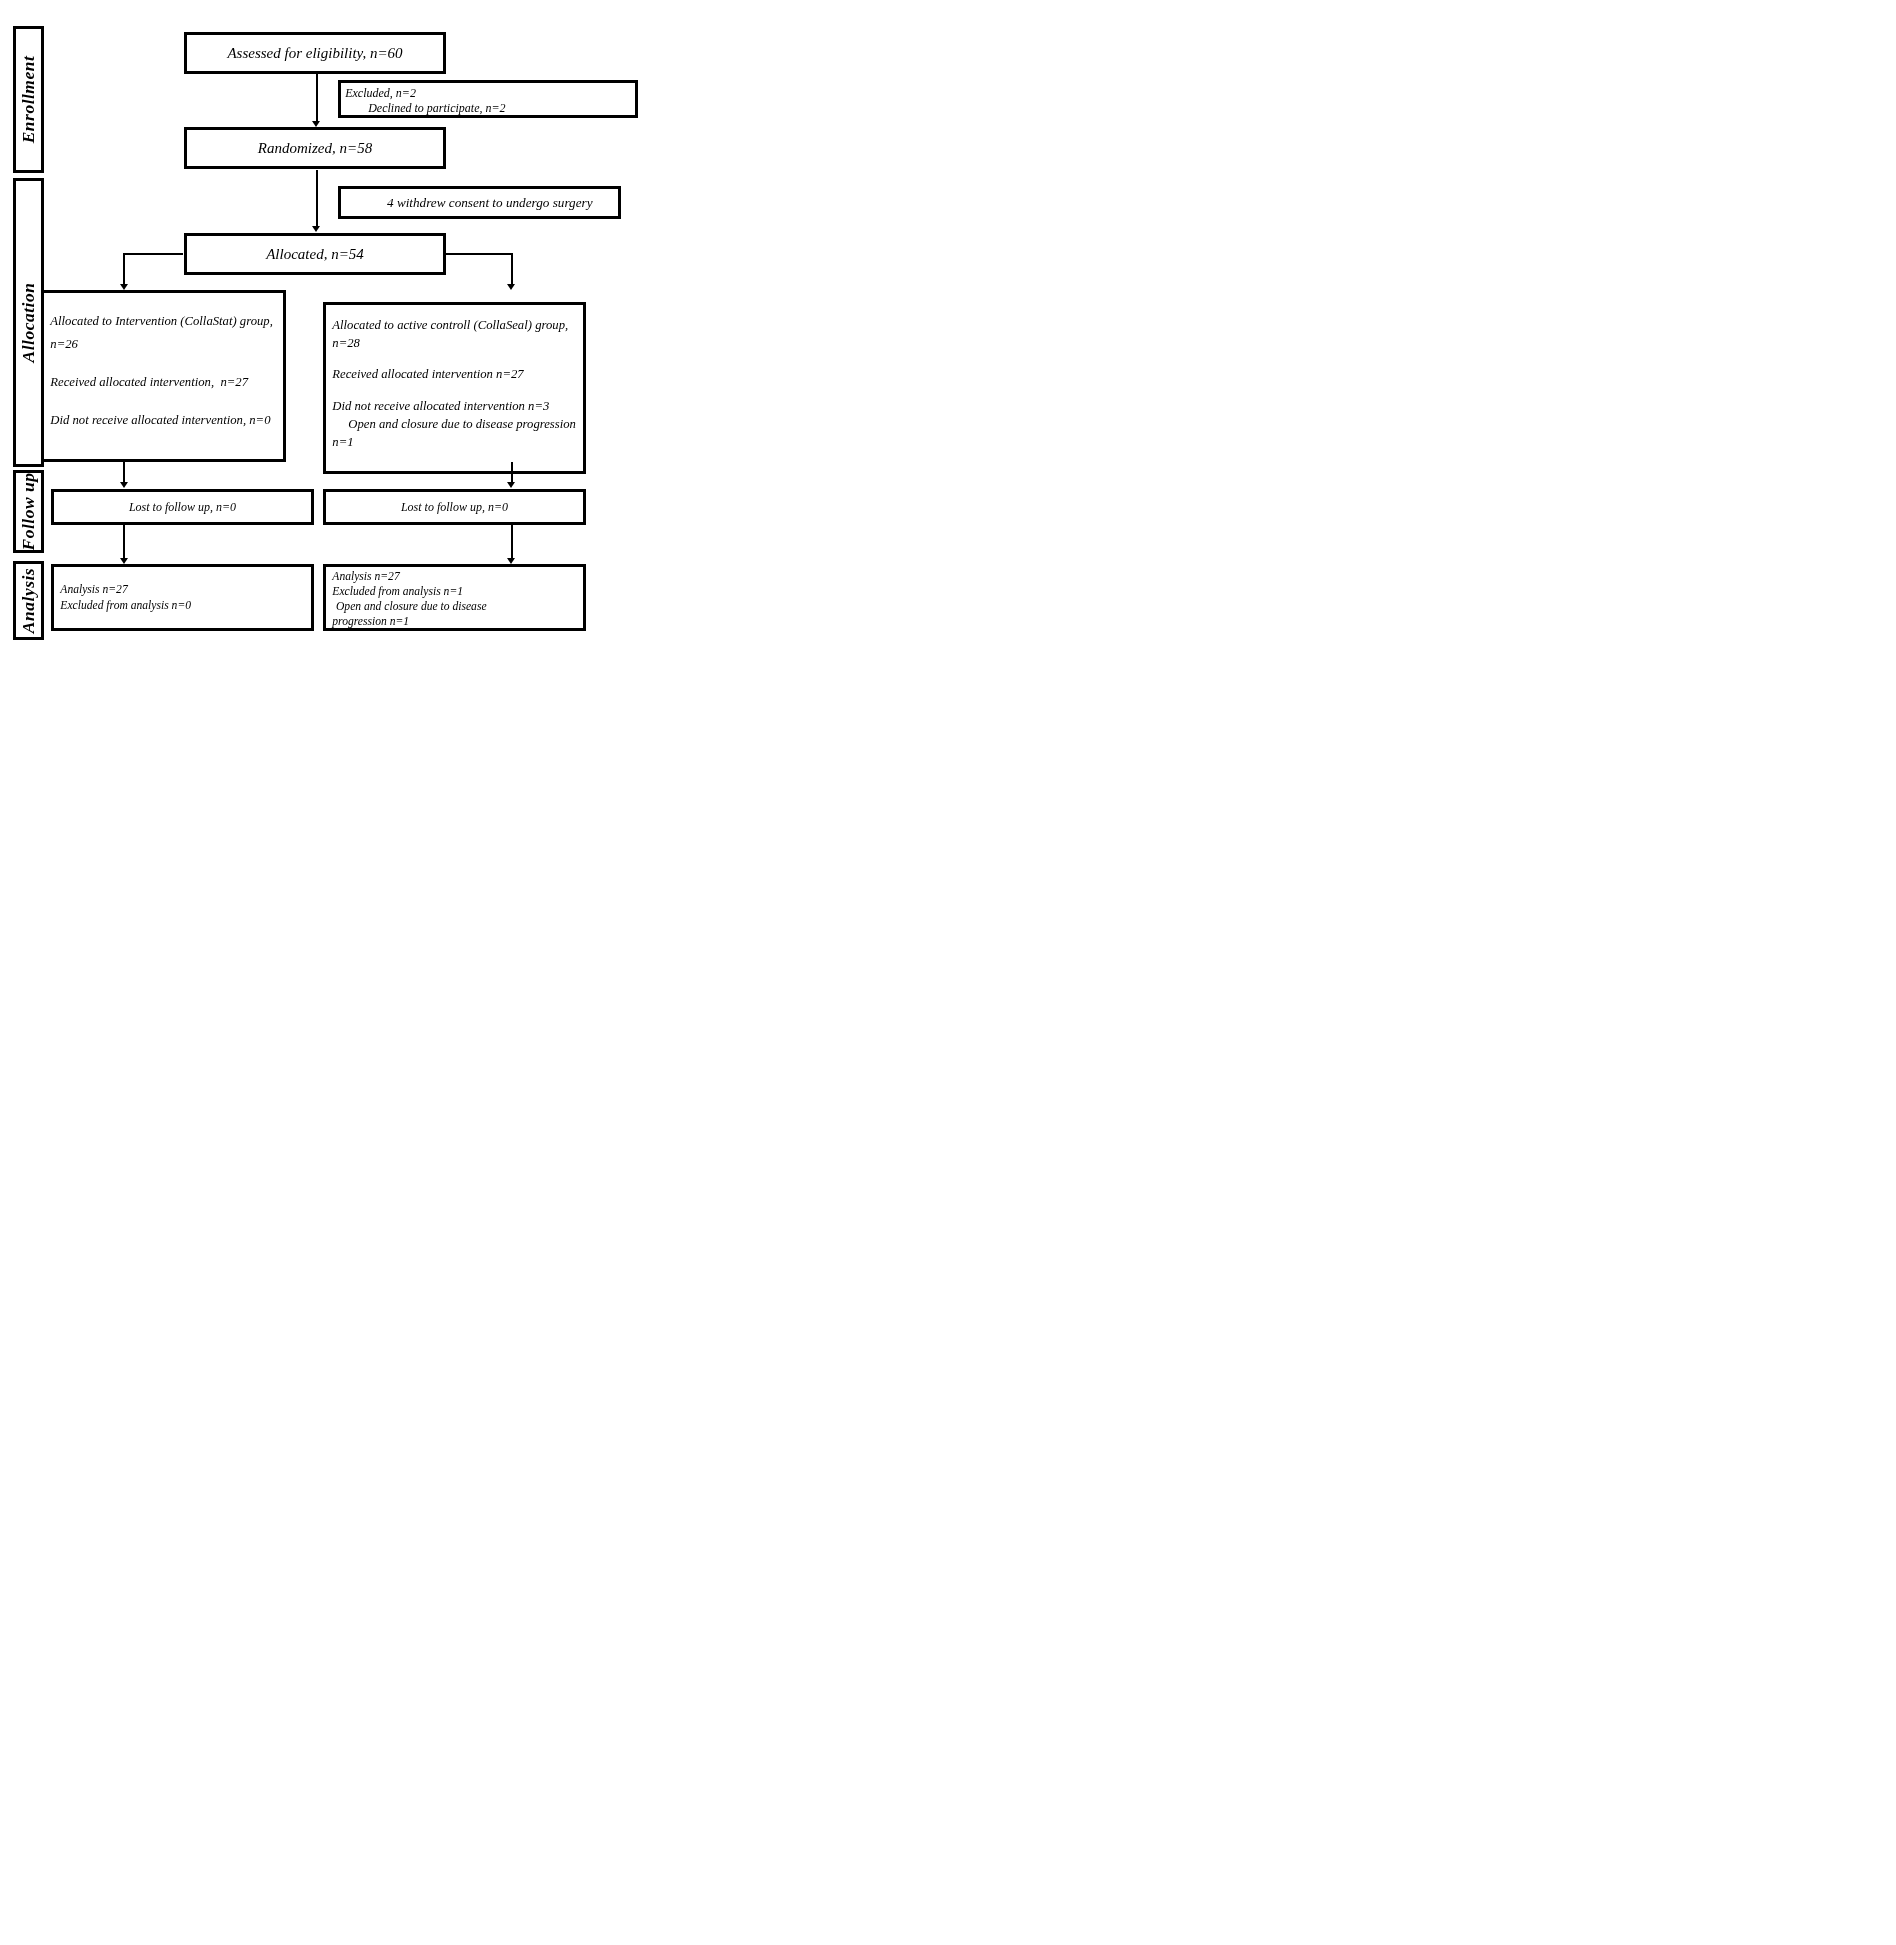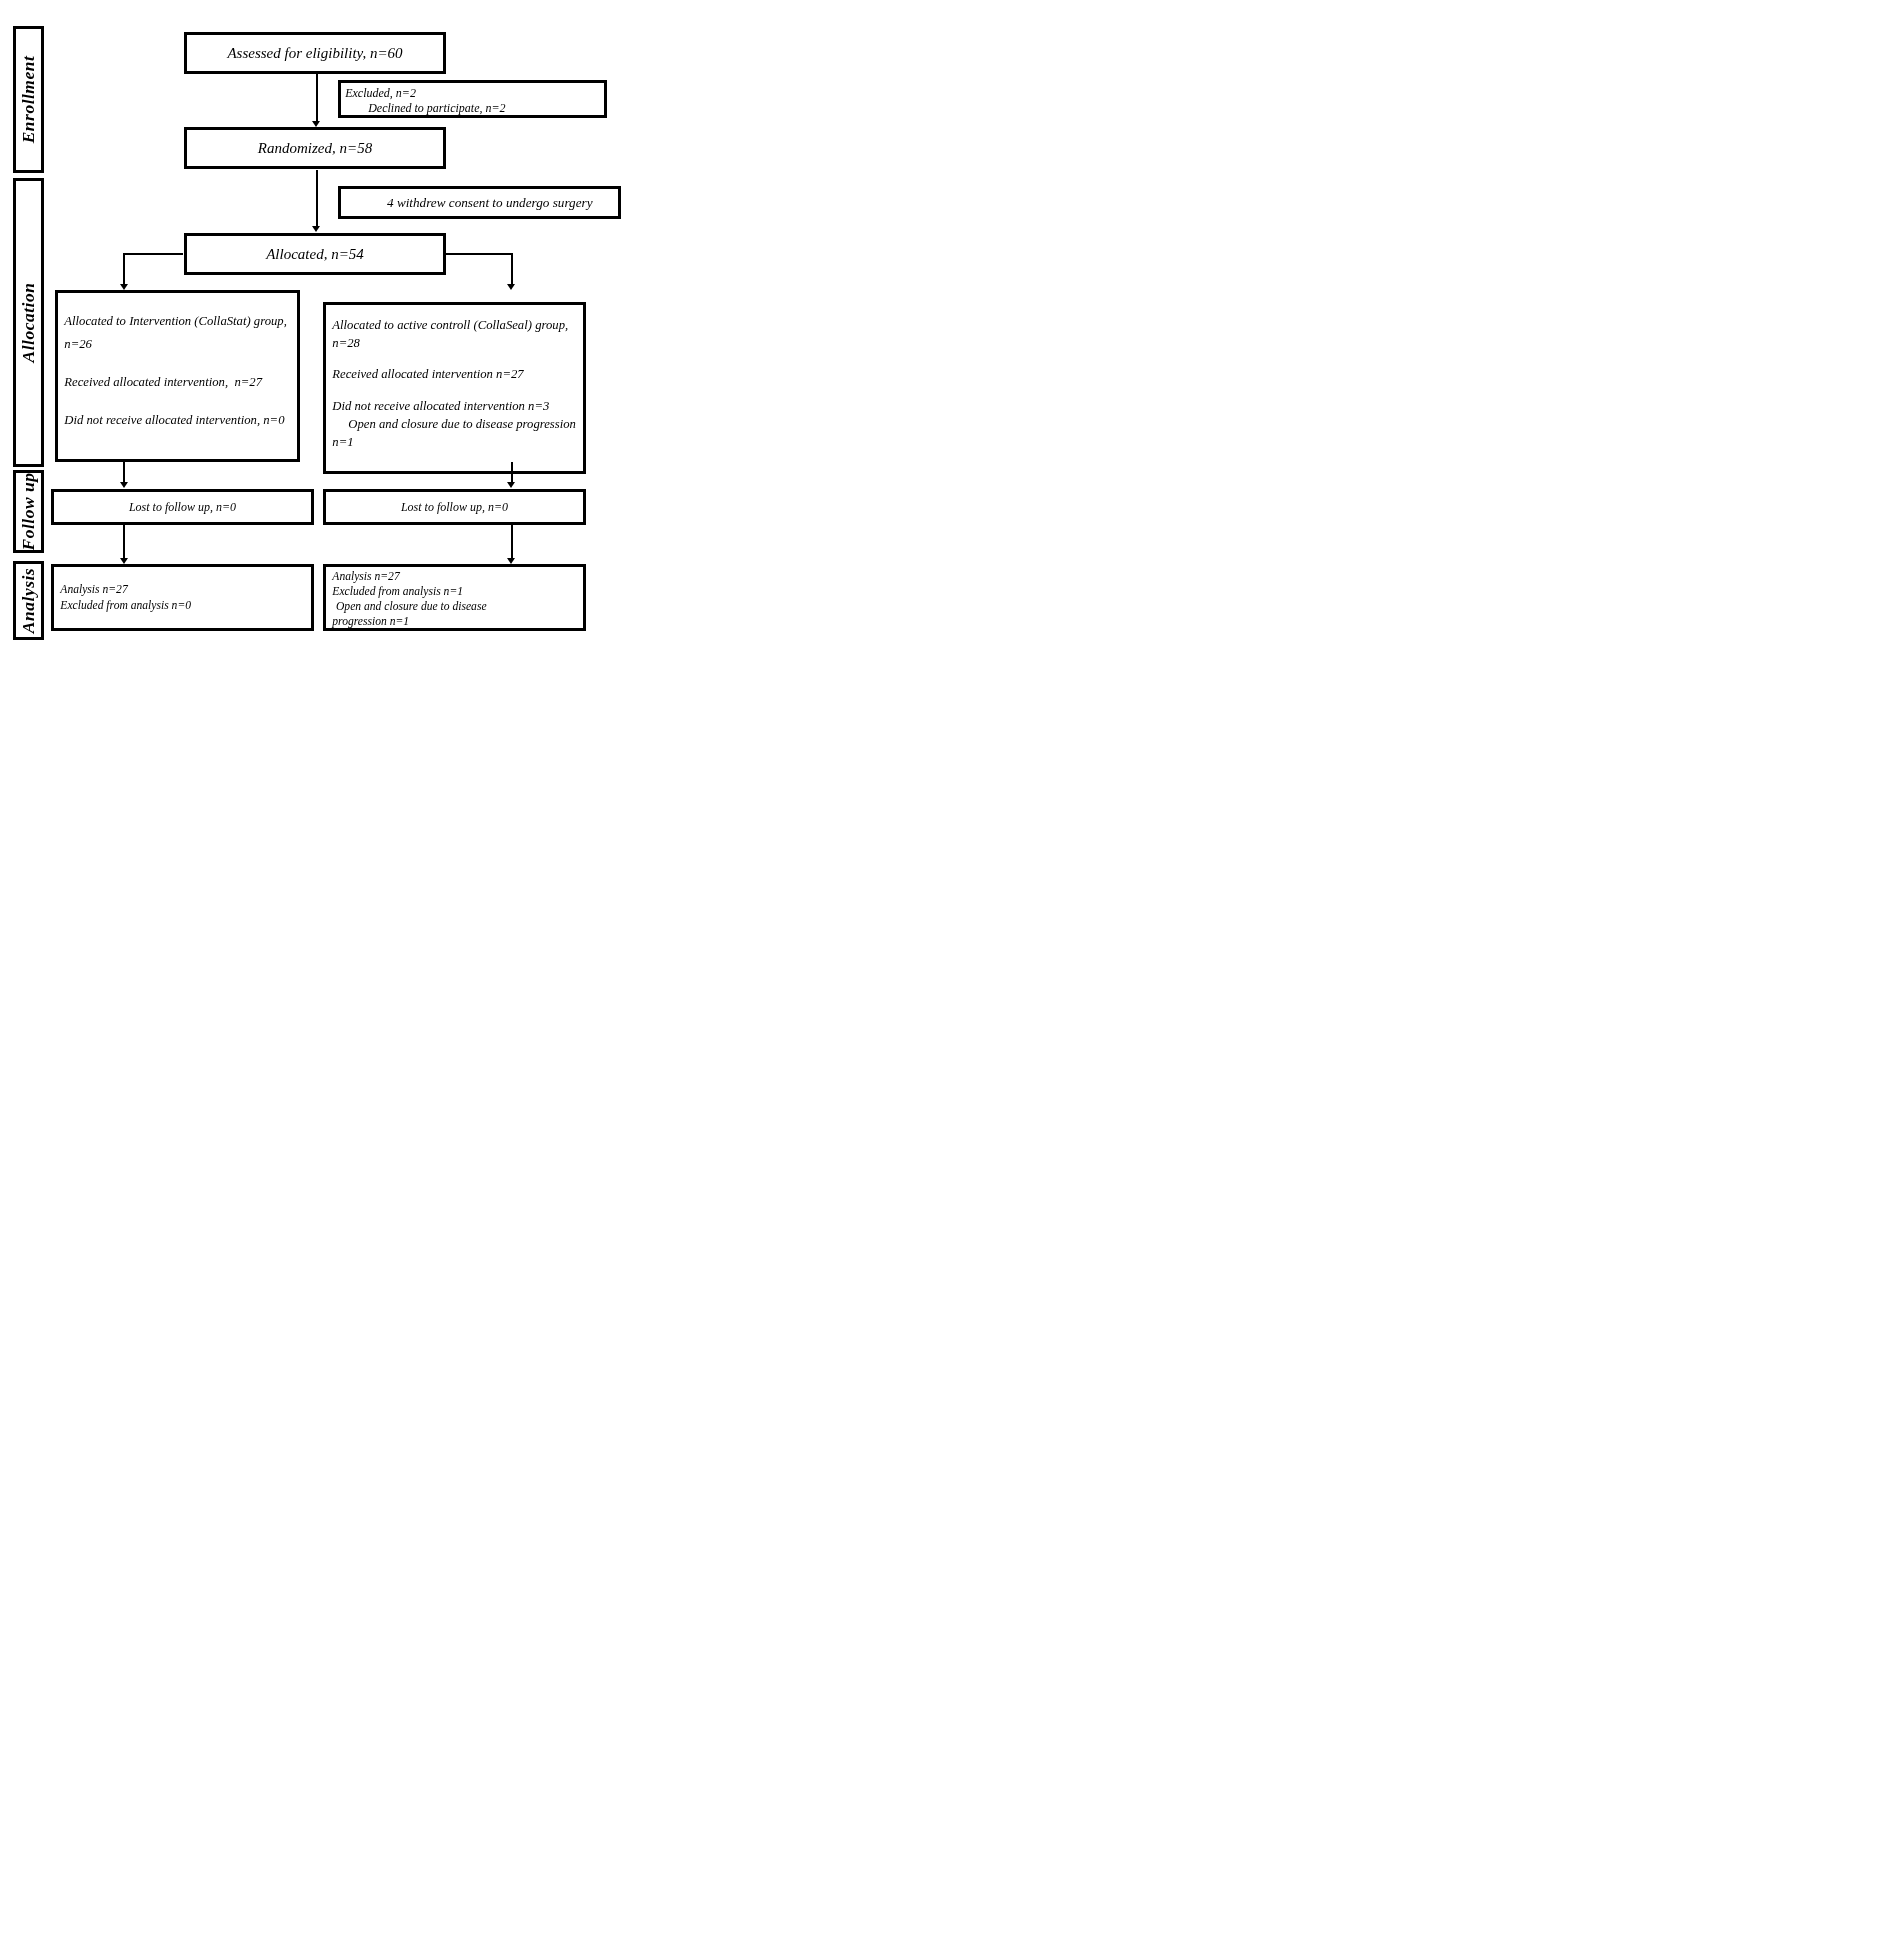--- a/index.html
+++ b/index.html
@@ -88,38 +88,38 @@
     <span class="rot">Follow up</span>
   </div>
   <div class="fbox stage" style="top:561px;height:79px;">
     <span class="rot">Analysis</span>
   </div>
 
   <div class="fbox center-box" style="left:184px;top:32px;width:262px;height:42px;">
     <p class="t">Assessed for eligibility, n=60</p>
   </div>
 
-  <div class="fbox side-box" id="box-excluded" style="left:338px;top:80px;width:269px;height:38px;">
+  <div class="fbox side-box" id="box-excluded" style="left:338px;top:80px;width:300px;height:38px;">
     <p class="t">Excluded, n=2</p>
     <p class="t indent">Declined to participate, n=2</p>
   </div>
 
   <div class="fbox center-box" style="left:184px;top:127px;width:262px;height:42px;">
     <p class="t">Randomized, n=58</p>
   </div>
 
   <div class="fbox" id="box-withdrew" style="left:338px;top:186px;width:283px;height:33px;padding-left:46px;">
     <p class="t">4 withdrew consent to undergo surgery</p>
   </div>
 
   <div class="fbox center-box" style="left:184px;top:233px;width:262px;height:42px;">
     <p class="t">Allocated, n=54</p>
   </div>
 
-  <div class="fbox group-box" id="box-intervention" style="left:55px;top:290px;width:245px;height:172px;">
+  <div class="fbox group-box" id="box-intervention" style="left:41px;top:290px;width:245px;height:172px;">
     <p class="t">Allocated to Intervention (CollaStat) group, n=26</p>
     <p class="t">Received allocated intervention,  n=27</p>
     <p class="t">Did not receive allocated intervention, n=0</p>
   </div>
 
   <div class="fbox group-box" id="box-control" style="left:323px;top:302px;width:263px;height:172px;">
     <p class="t">Allocated to active controll (CollaSeal) group, n=28</p>
     <p class="t">Received allocated intervention n=27</p>
     <p class="t" style="margin-bottom:0;">Did not receive allocated intervention n=3</p>
     <p class="t hang">Open and closure due to disease progression n=1</p>

